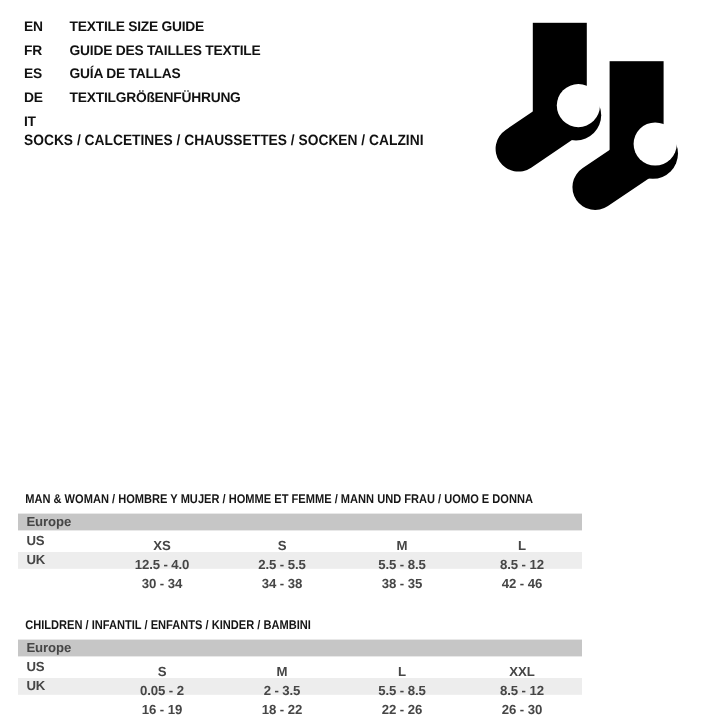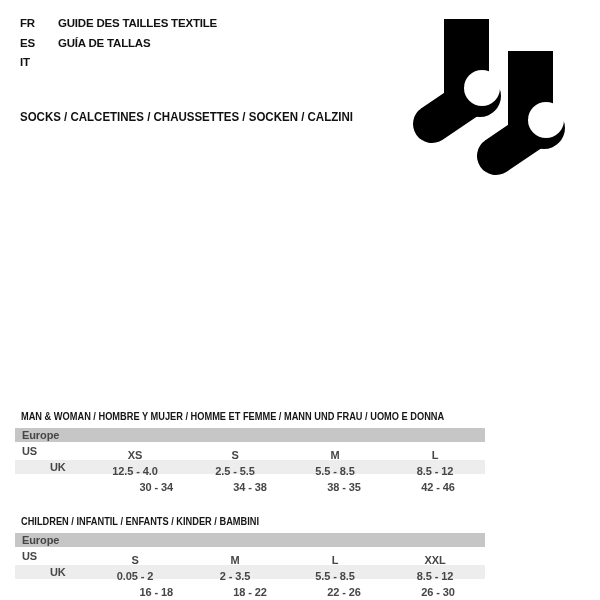--- a/index.html
+++ b/index.html
@@ -33,37 +33,45 @@
             font-weight:bold;font-size:10.5px;color:#161616;
             transform:scaleX(0.88);transform-origin:left top;white-space:nowrap;}
   .title-1{top:410px;}
   .title-2{top:515px;}
   .size-table{position:absolute;left:15px;width:470px;}
   .table-1{top:428px;}
   .table-2{top:533px;}
   .t-row{display:flex;height:14px;margin-bottom:2px;align-items:center;
             font-size:11px;color:var(--table-text);letter-spacing:-0.1px;font-weight:bold;}
   .t-head{background:var(--header-bg);}
-  .t-even{background:var(--zebra-bg);padding-left:28px;}
+  .t-even{background:var(--zebra-bg);}
   .c0{width:70px;padding-left:7px;text-align:left;}
   .c{width:100px;text-align:center;margin-top:40px;}
 </style>
 </head>
 <body>
 
 <div class="page">
 
   <div class="lang-block">
     <div class="lang-row">
+      <span class="lang-code">EN</span>
+      <span class="lang-label">TEXTILE SIZE GUIDE</span>
+    </div>
+    <div class="lang-row">
       <span class="lang-code">FR</span>
       <span class="lang-label">GUIDE DES TAILLES TEXTILE</span>
     </div>
     <div class="lang-row">
       <span class="lang-code">ES</span>
       <span class="lang-label">GUÍA DE TALLAS</span>
+    </div>
+    <div class="lang-row">
+      <span class="lang-code">DE</span>
+      <span class="lang-label">TEXTILGRÖßENFÜHRUNG</span>
     </div>
     <div class="lang-row">
       <span class="lang-code">IT</span>
     </div>
   </div>
 
   <div class="product-line">SOCKS / CALCETINES / CHAUSSETTES / SOCKEN / CALZINI</div>
 
   <svg class="socks-svg" width="170" height="175" viewBox="0 0 170 175" aria-hidden="true">
     <defs>
@@ -114,20 +122,20 @@
     </div>
     <div class="t-row">
       <div class="c0">US</div>
       <div class="c">0.05 - 2</div>
       <div class="c">2 - 3.5</div>
       <div class="c">5.5 - 8.5</div>
       <div class="c">8.5 - 12</div>
     </div>
     <div class="t-row t-even">
       <div class="c0">UK</div>
-      <div class="c">16 - 18</div>
+      <div class="c">16 - 19</div>
       <div class="c">18 - 22</div>
       <div class="c">22 - 26</div>
       <div class="c">26 - 30</div>
     </div>
   </div>
 
 </div>
 
 </body></html>

